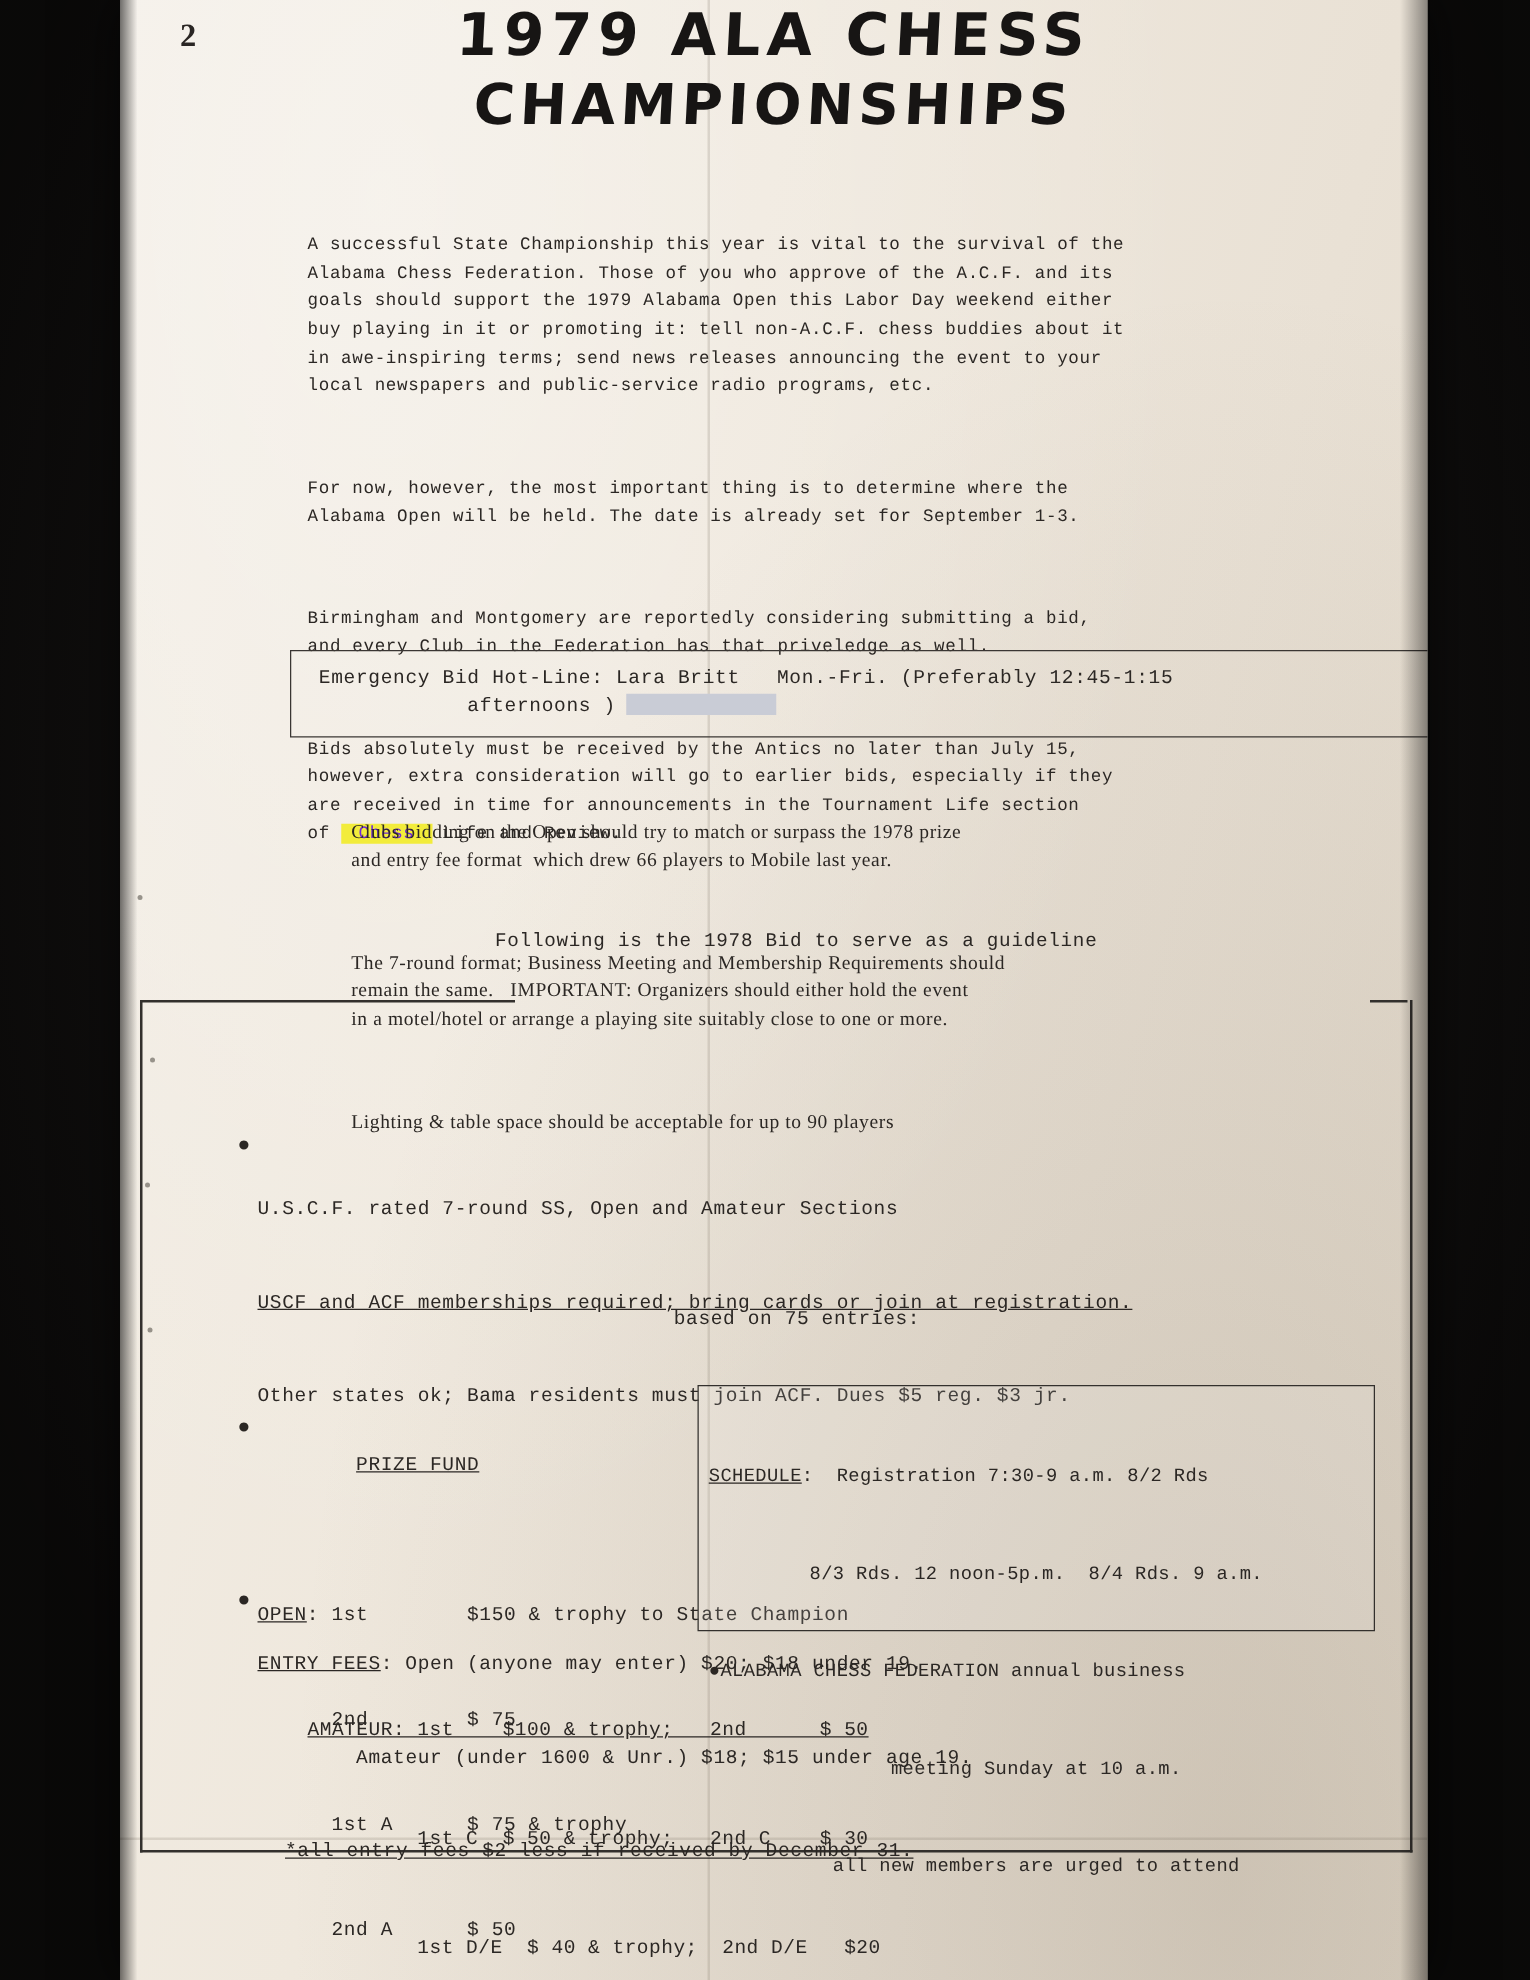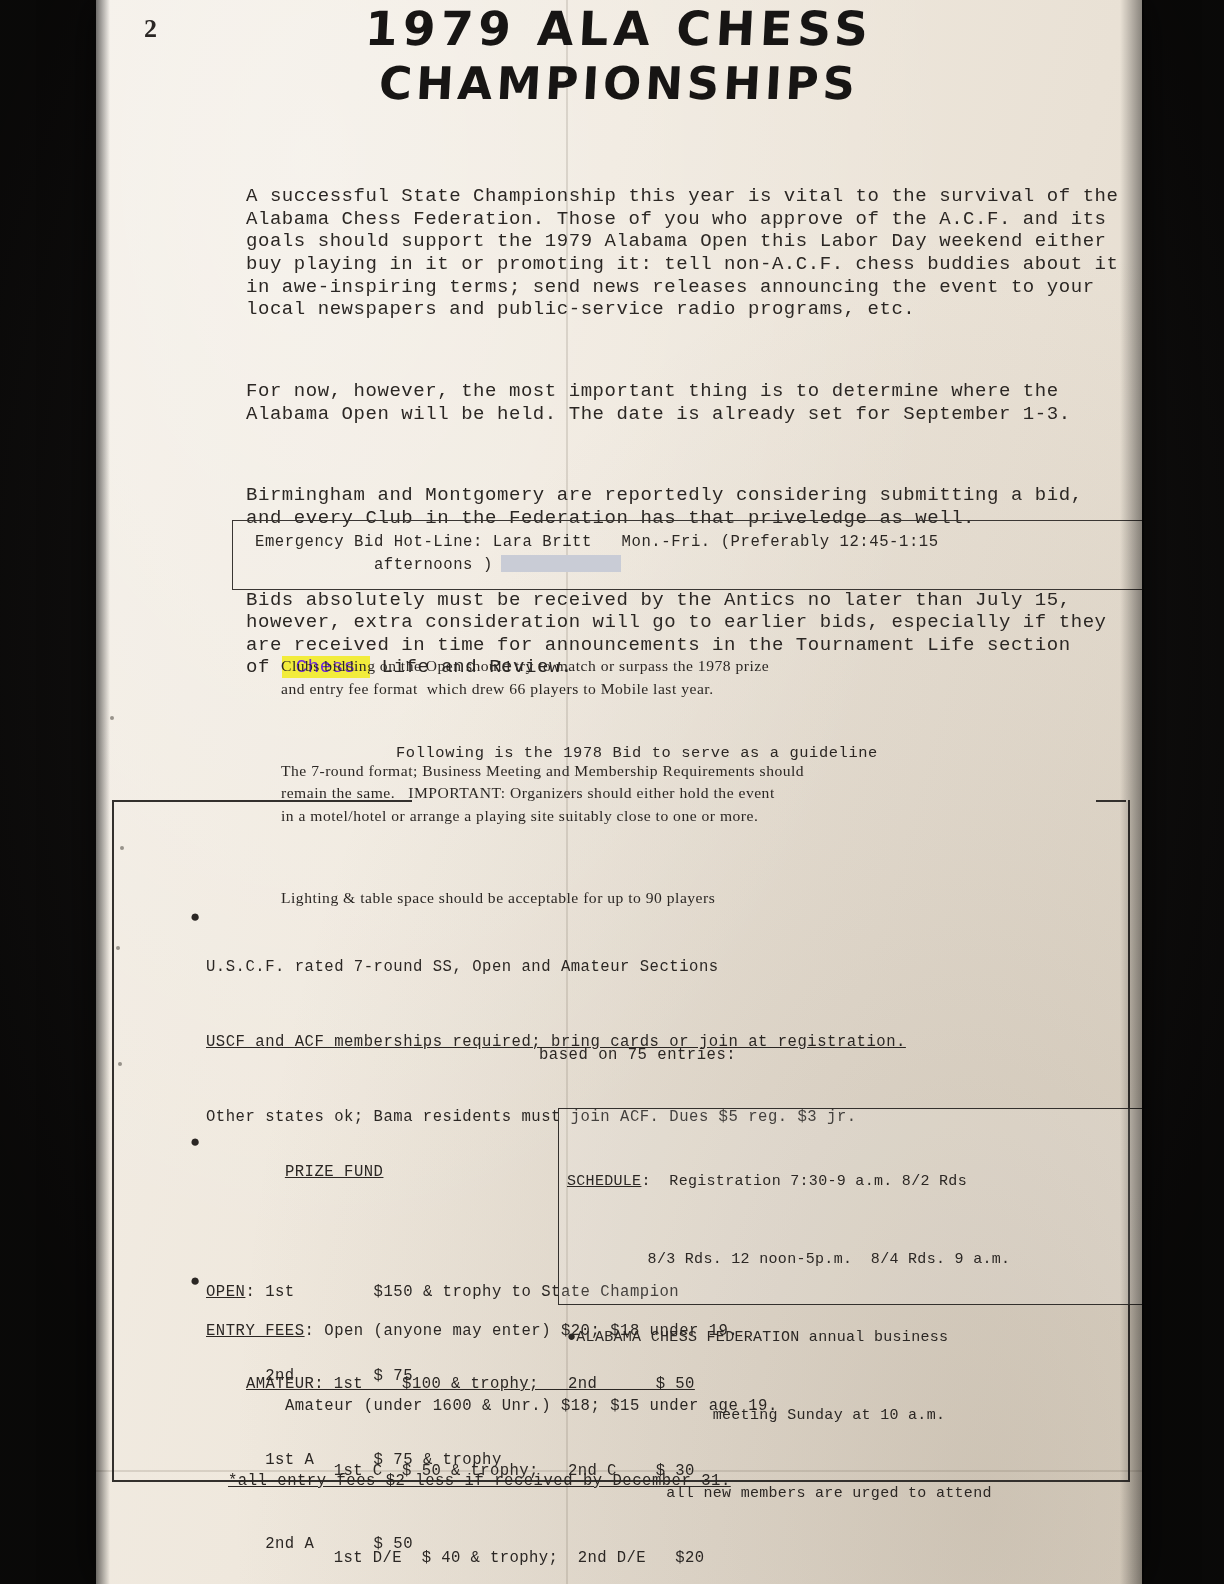--- a/index.html
+++ b/index.html
@@ -110,21 +110,21 @@
   .title-line1 { font-size: 47px; }
   .title-line2 { font-size: 45px; margin-top: 6px; letter-spacing: 4px; }
 
   
   .body-text {
     position: absolute;
     left: 150px;
     top: 140px;
     width: 930px;
     font-family: "Liberation Mono", monospace;
-    font-size: 19px;
+    font-size: 14px;
     line-height: 22.6px;
     letter-spacing: 0.55px;
     color: #2b2724;
     white-space: pre-wrap;
   }
   .para { margin-bottom: 14px; }
   .para:last-child { margin-bottom: 0; }
 
   .hl {
     background: #f2ec3b;
@@ -261,21 +261,20 @@
 
   
   .schedule-box {
     position: absolute;
     left: 462px;
     top: 1108px;
     width: 540px;
     height: 195px;
     border: 1.5px solid #33302d;
     background: rgba(255,255,255,0.12);
-    padding-left: 46px;
   }
   .schedule-text {
     position: absolute;
     left: 8px;
     top: 8px;
     width: 524px;
     font-family: "Liberation Mono", monospace;
     font-size: 15px;
     line-height: 26px;
     letter-spacing: 0.3px;

